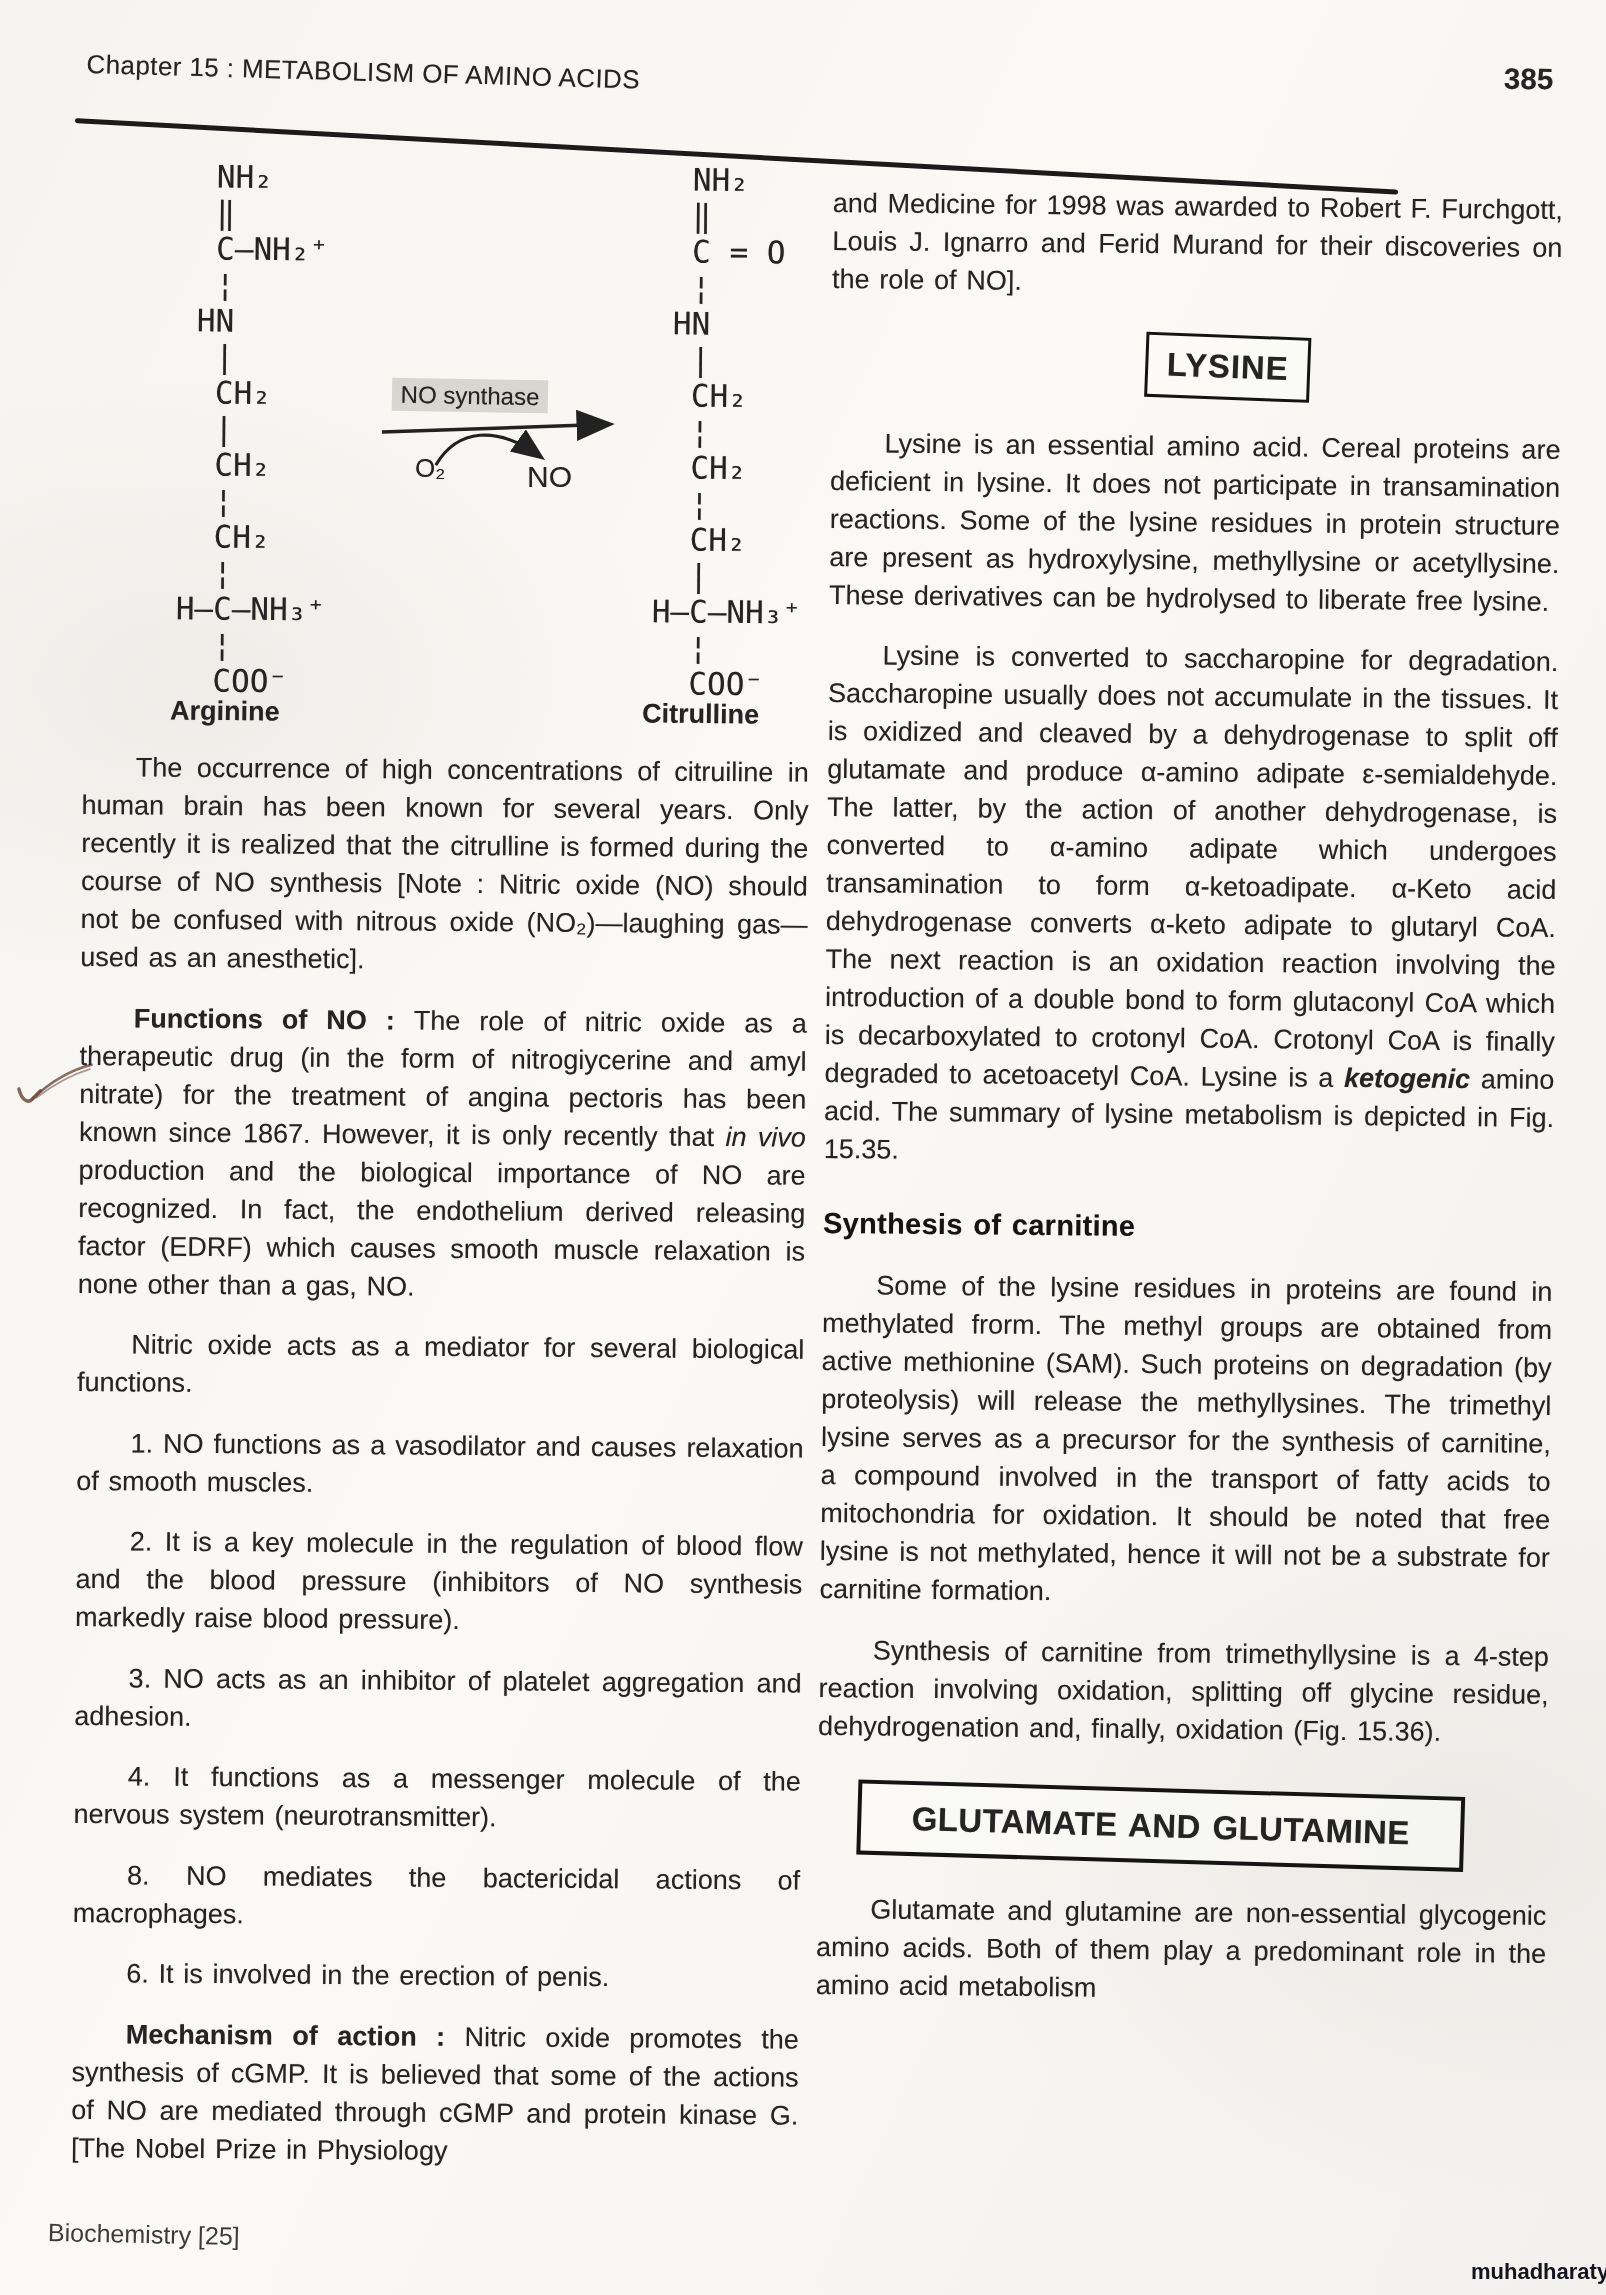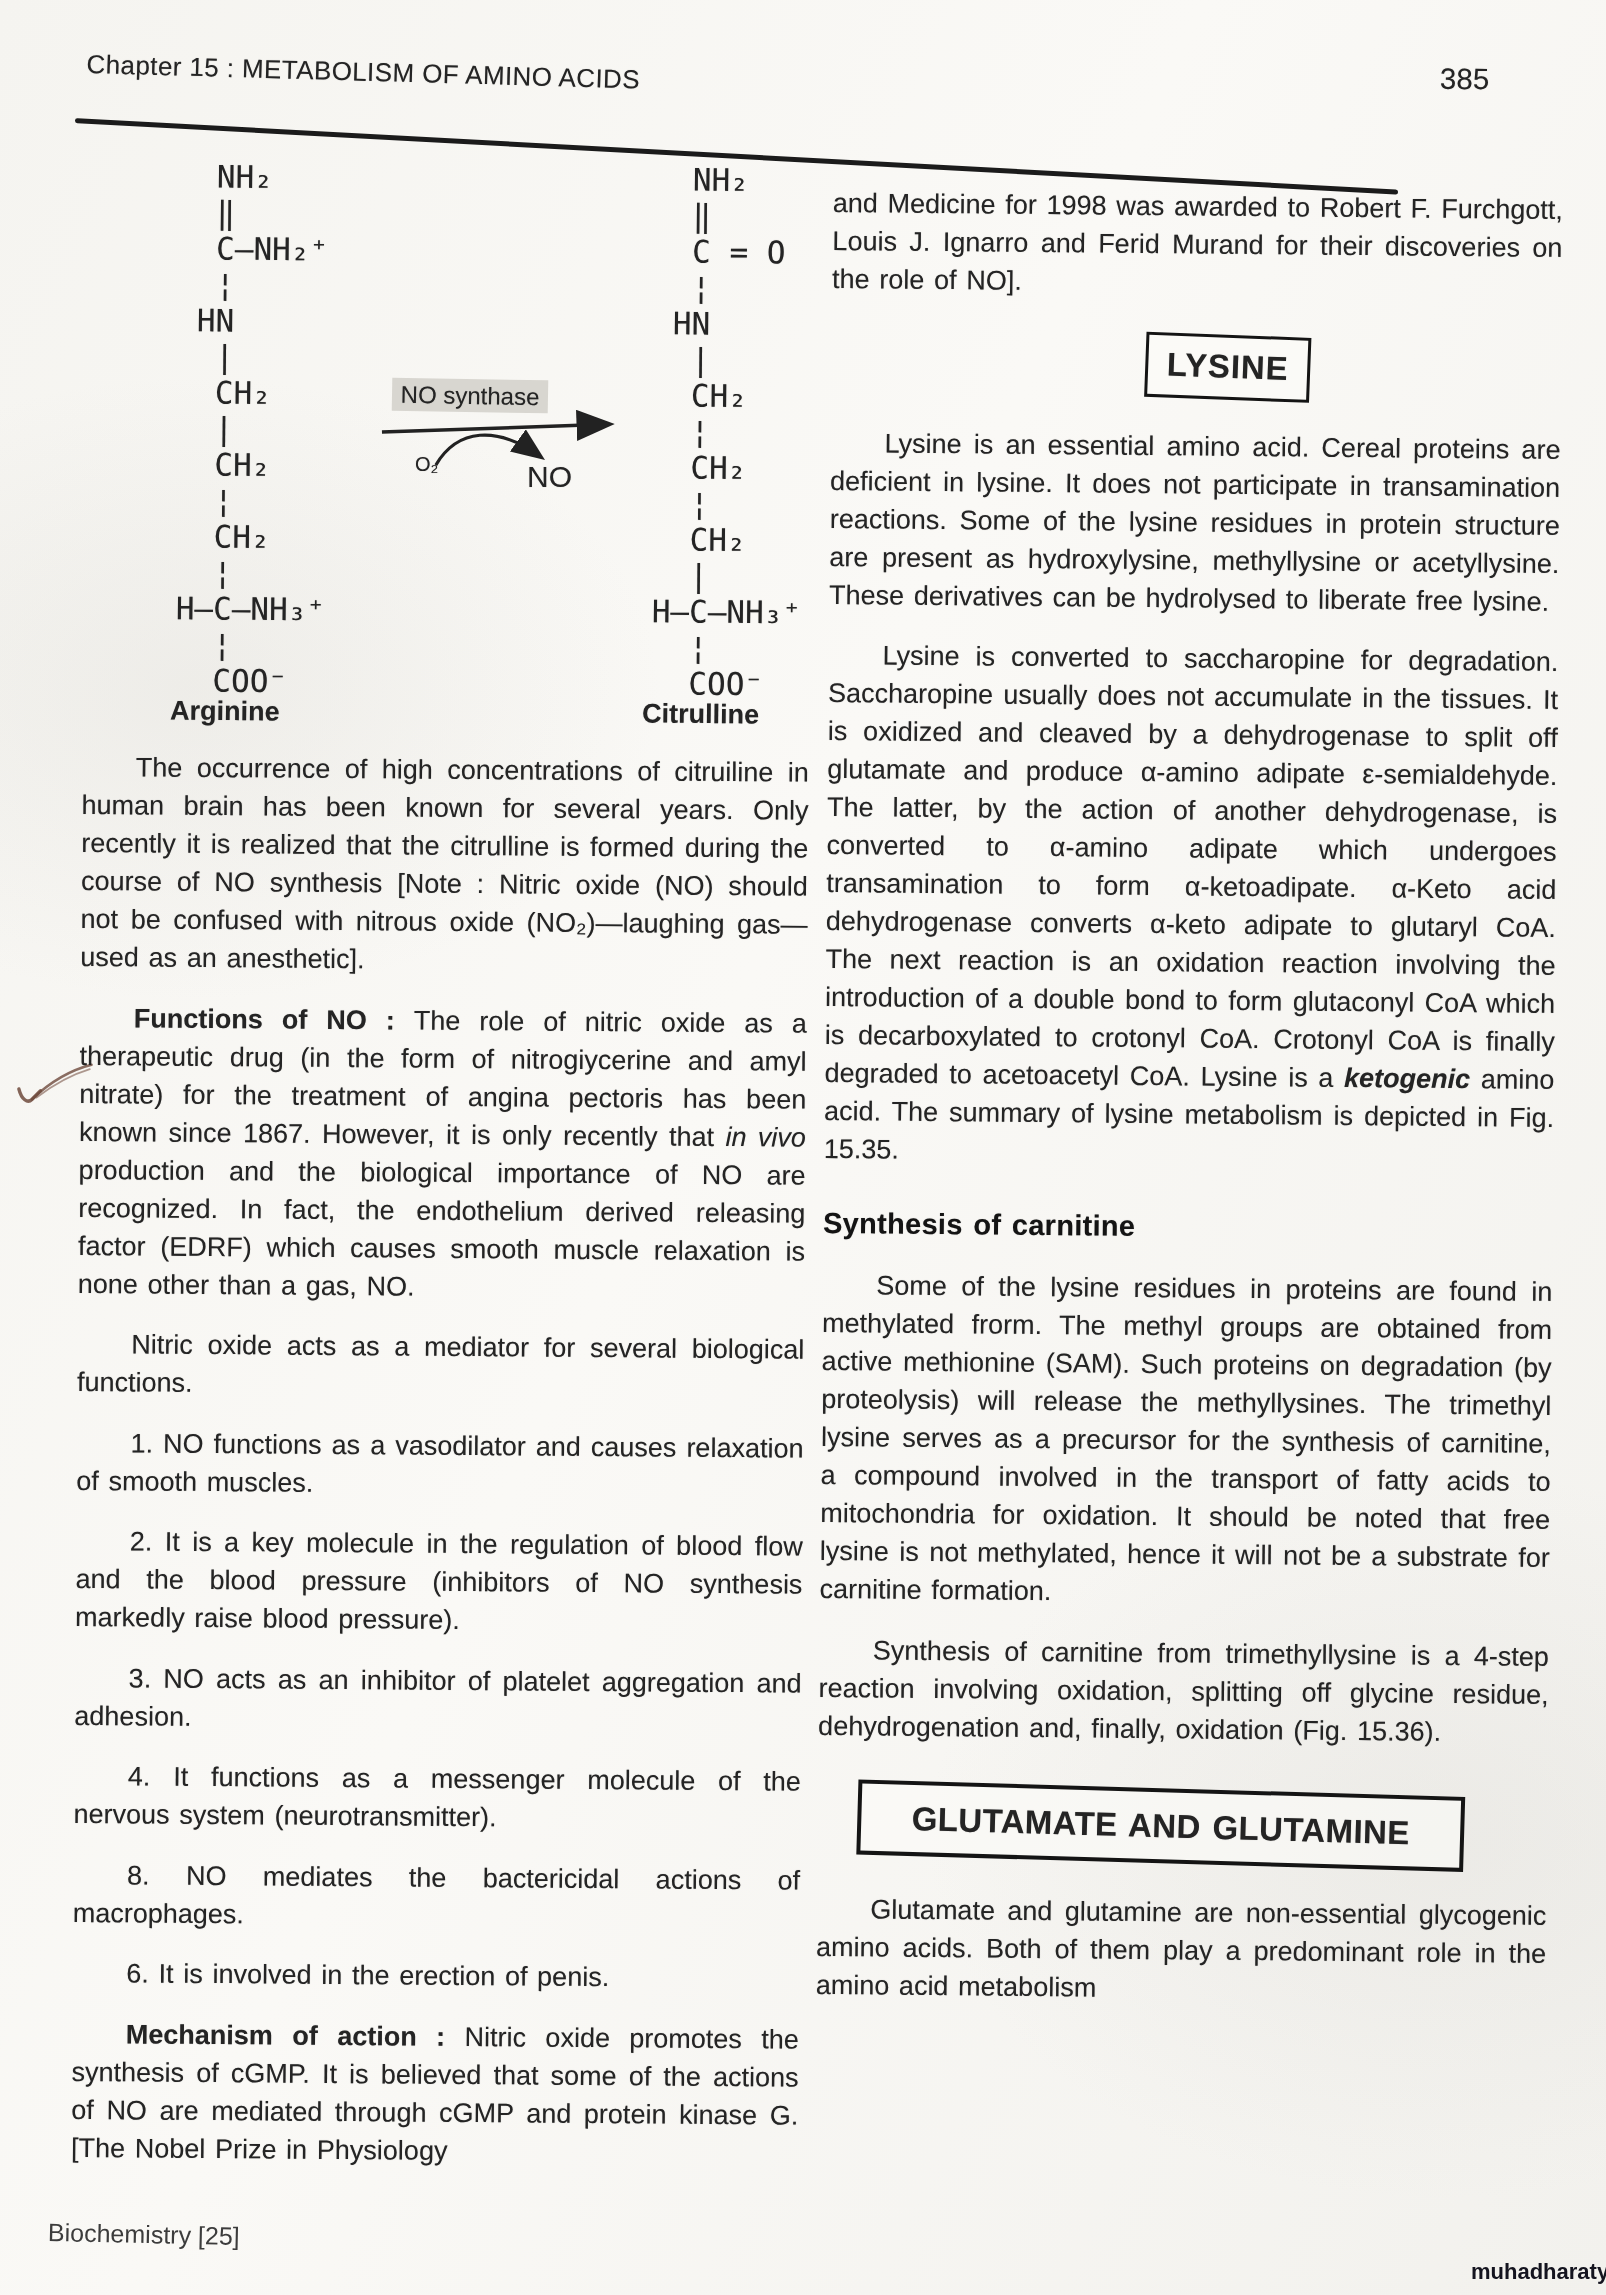--- a/index.html
+++ b/index.html
@@ -11,21 +11,21 @@
       linear-gradient(115deg,#f5f4f0 0%,#faf9f6 45%,#f2f1ed 100%);
     font-family:"Liberation Sans", sans-serif;
     color:#242424;
   }
   .abs{position:absolute;}
   .ink{color:#242424;text-shadow:0 0 0.9px rgba(30,30,30,.35);}
 
   
   .chapter{left:87px;top:49px;font-size:26px;letter-spacing:0.4px;transform:rotate(1.6deg);transform-origin:left top;white-space:nowrap;}
   .rule{left:75px;top:118px;width:1325px;height:5.2px;background:#1b1b1b;transform:rotate(3.1deg);transform-origin:left center;border-radius:2.6px;}
-  .pageno{left:1440px;top:62px;font-size:29.5px;font-weight:normal;transform:rotate(.8deg);}
+  .pageno{left:1504px;top:62px;font-size:29.5px;font-weight:bold;transform:rotate(.8deg);}
 
   
   .structure{font-family:"DejaVu Sans Mono", monospace;font-size:31px;line-height:36px;white-space:pre;transform:rotate(.5deg);transform-origin:left top;}
   .struct-label{font-size:27px;font-weight:bold;transform:rotate(.6deg);}
   .enzyme{left:392px;top:379px;font-size:24px;background:#d8d6d0;padding:2.6px 8.7px;transform:rotate(1deg);}
   .smalltxt{font-size:25px;}
 
   
   .col{position:absolute;text-align:justify;font-size:27px;line-height:38px;word-spacing:2.2px;}
   .col p{margin:0;}
@@ -62,21 +62,21 @@
 
 <svg class="abs" style="left:375px;top:406px;" width="278" height="113" viewBox="0 0 320 130">
   <defs>
     <marker id="ah" markerWidth="12" markerHeight="10" refX="9" refY="4.5" orient="auto">
       <path d="M0,0 L11,4.5 L0,9 z" fill="#222"></path>
     </marker>
   </defs>
   <line x1="8" y1="30" x2="268" y2="21" stroke="#222" stroke-width="4" marker-end="url(#ah)"></line>
   <path d="M 70,68 C 95,26 140,22 190,58" fill="none" stroke="#222" stroke-width="3.5" marker-end="url(#ah)"></path>
 </svg>
-<div class="abs smalltxt ink" style="left:415px;top:453px;font-size:20px;">O₂</div>
+<div class="abs smalltxt ink" style="left:415px;top:453px;font-size:26px;">O₂</div>
 <div class="abs smalltxt ink" style="left:527px;top:460px;font-size:30px;">NO</div>
 
 <svg class="abs" style="left:12px;top:1056px;" width="83" height="54" viewBox="0 0 96 62">
   <path d="M8,38 C11,50 18,55 23,50 L33,40" fill="none" stroke="#6e4a3c" stroke-width="4" opacity=".85" stroke-linecap="round"></path>
   <path d="M23,50 C44,30 68,16 92,10" fill="none" stroke="#6e4a3c" stroke-width="3" opacity=".8" stroke-linecap="round"></path>
   <path d="M28,48 C48,33 70,21 90,15" fill="none" stroke="#7a564a" stroke-width="2" opacity=".6" stroke-linecap="round"></path>
 </svg>
 
 <div class="col left-col ink">
   <p class="indent"><span>The occurrence of high concentrations of citruiline in human brain has been known for several years. Only recently it is realized that the citrulline is formed during the course of NO synthesis [Note : Nitric oxide (NO) should not be confused with nitrous oxide (NO₂)—laughing gas— used as an anesthetic].</span></p>

